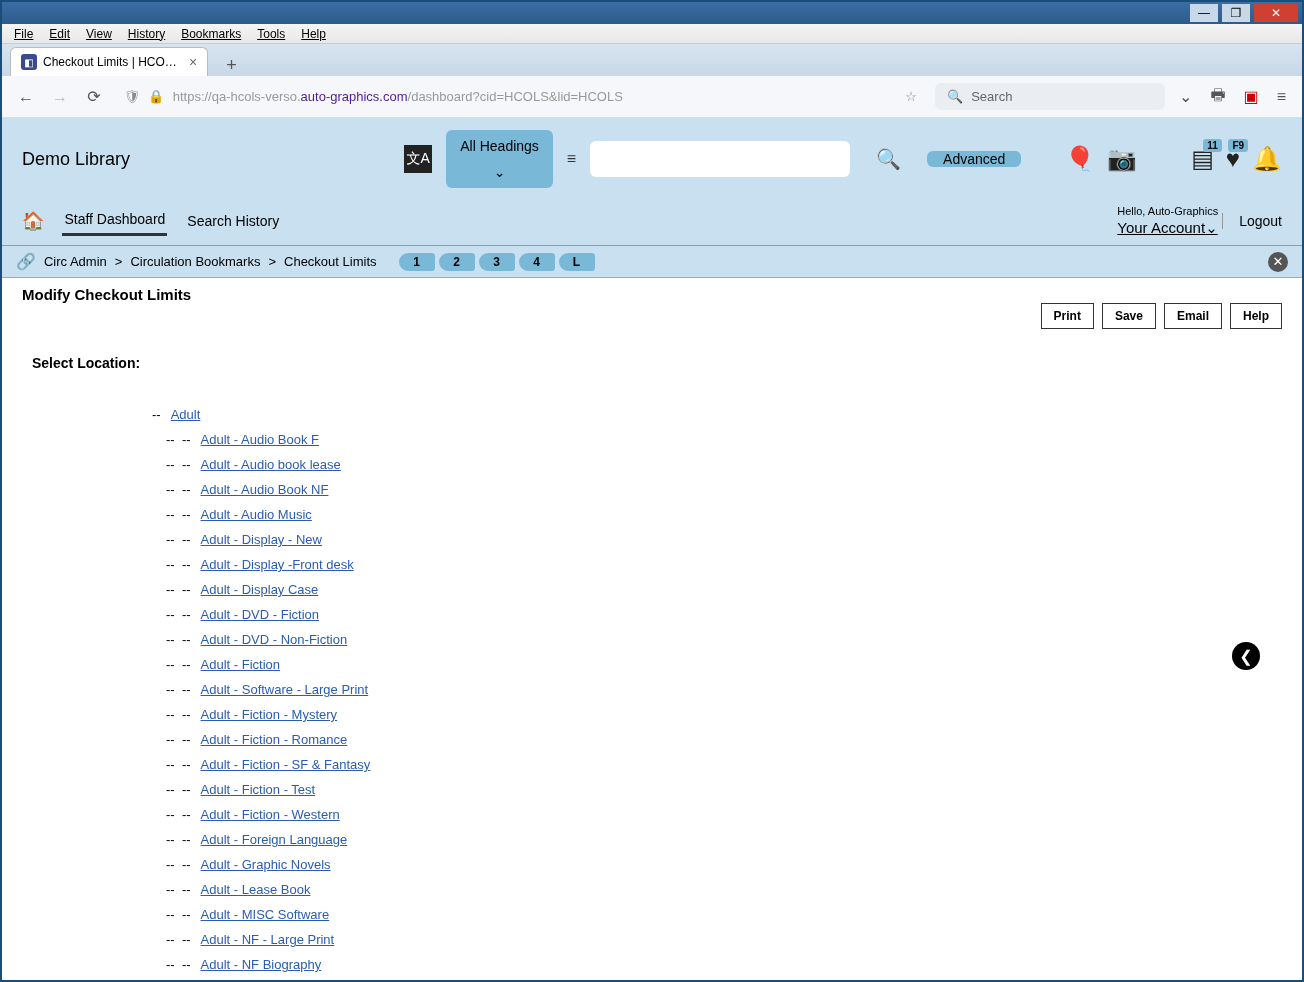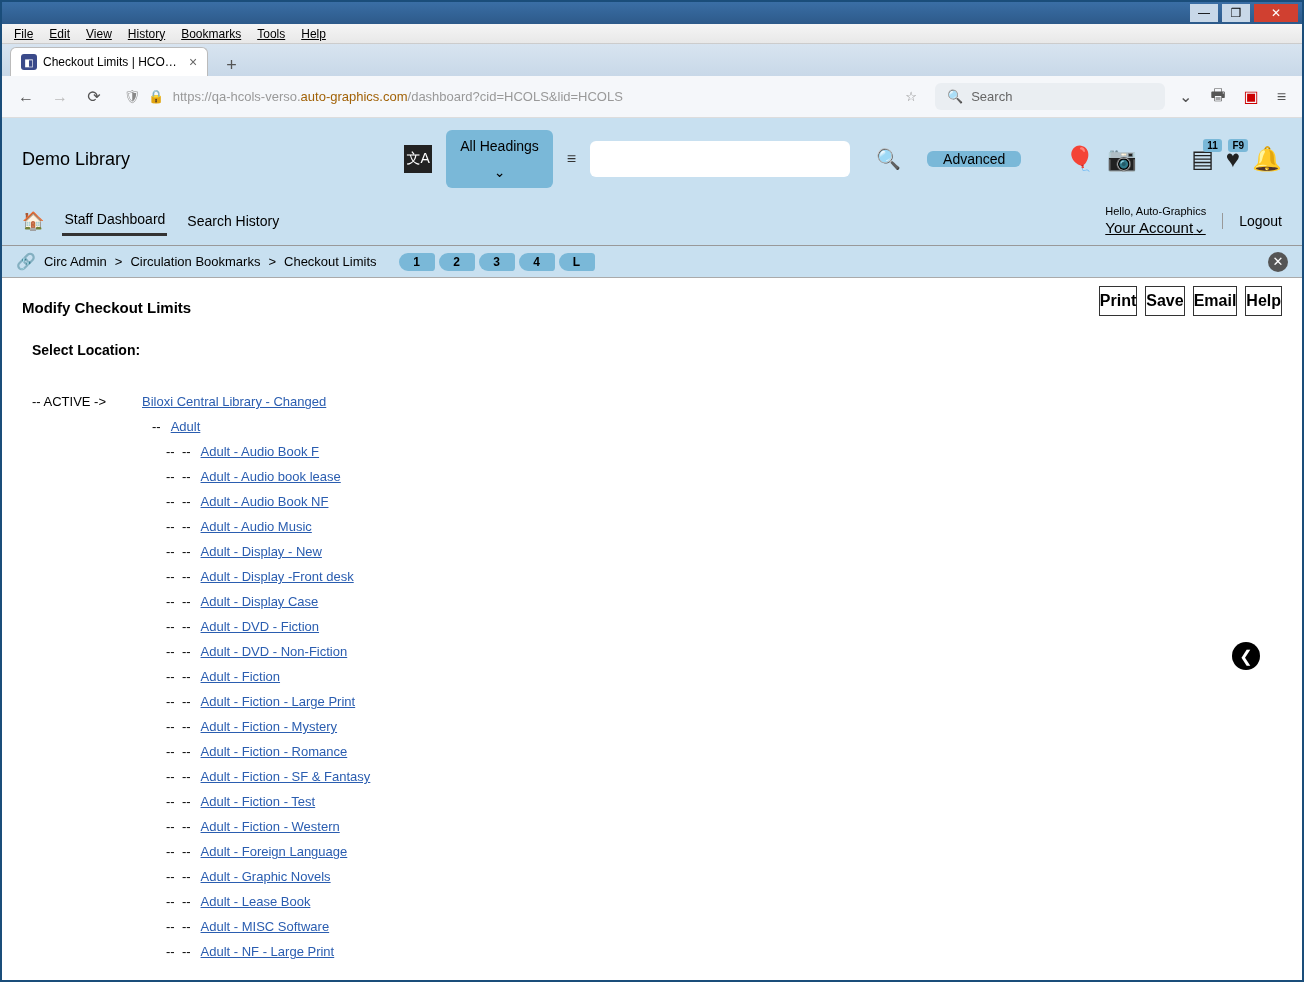--- a/index.html
+++ b/index.html
@@ -45,37 +45,37 @@
 .hdr-icons { display: flex; align-items: center; gap: 12px; margin-left: 30px; }
 .hdr-icon { font-size: 24px; color: #222; cursor: pointer; position: relative; }
 .balloon { color: #4caf50; }
 .badge { position: absolute; top: -6px; right: -8px; background: #7ab8d8; color: #000; font-size: 10px; padding: 1px 4px; border-radius: 3px; font-weight: bold; }
 
 
 .app-nav { background: #c8e0f0; padding: 4px 20px 8px 20px; display: flex; align-items: center; gap: 18px; border-bottom: 1px solid #999; }
 .home-icon { font-size: 18px; }
 .nav-link { font-size: 14px; padding: 6px 2px; cursor: pointer; }
 .nav-link.active { border-bottom: 3px solid #333; }
-.account-area { margin-left: auto; display: flex; align-items: center; gap: 16px; }
+.account-area { margin-left: auto; display: flex; align-items: center; gap: 4px; }
 .account-text { font-size: 11px; line-height: 1.4; }
 .account-name { font-size: 15px; text-decoration: underline; }
 .logout { font-size: 14px; cursor: pointer; border-left: 1px solid #999; padding-left: 16px; }
 
 
 .breadcrumb-bar { background: #c8e0f0; padding: 6px 14px; display: flex; align-items: center; gap: 8px; font-size: 13px; border-bottom: 1px solid #aaa; position: relative; }
 .bc-link-icon { font-size: 16px; }
 .history-pills { display: flex; gap: 4px; margin-left: 14px; }
 .pill { background: #7ab8d8; border-radius: 10px 4px 4px 10px; width: 36px; height: 18px; display: flex; align-items: center; justify-content: center; font-size: 12px; font-weight: bold; }
 .close-bc { position: absolute; right: 14px; background: #555; color: #fff; border-radius: 50%; width: 20px; height: 20px; display: flex; align-items: center; justify-content: center; font-size: 13px; cursor: pointer; }
 
 
-.page-titlebar { display: flex; align-items: flex-end; padding: 8px 20px; }
+.page-titlebar { display: flex; align-items: flex-start; padding: 8px 20px; flex-direction: column; }
 .page-title { font-size: 15px; font-weight: bold; }
 .action-btns { margin-left: auto; display: flex; gap: 8px; }
-.action-btn { border: 1px solid #333; background: #fff; padding: 5px 0; font-size: 16px; font-weight: bold; cursor: pointer; }
+.action-btn { border: 1px solid #333; background: #fff; padding: 5px 12px; font-size: 12px; font-weight: bold; cursor: pointer; }
 
 
 .content { padding: 18px 30px; height: 640px; overflow-y: scroll; position: relative; }
 .select-loc { font-weight: bold; font-size: 14px; margin-bottom: 36px; }
 .tree-row { display: flex; gap: 10px; font-size: 13px; margin-bottom: 10px; }
 .tree-indent1 { margin-left: 120px; }
 .tree-indent2 { margin-left: 134px; }
 .tree-link { color: #2a5db0; text-decoration: underline; cursor: pointer; }
 .active-label { width: 100px; }
 
@@ -115,21 +115,21 @@
   <div class="newtab">+</div>
 </div>
 
 <div class="address-bar">
   <div class="nav-btn">←</div>
   <div class="nav-btn disabled">→</div>
   <div class="nav-btn">⟳</div>
   <div class="url-box">
     <span class="url-icon">🛡</span>
     <span class="url-icon">🔒</span>
-    <span><span style="color:#999">https://qa-hcols-verso.</span><span style="color:#a16207">auto-graphics.com</span><span style="color:#999">/dashboard?cid=HCOLS&amp;lid=HCOLS</span></span>
+    <span><span style="color:#999">https://qa-hcols-verso.</span><span style="color:#4c1d95">auto-graphics.com</span><span style="color:#999">/dashboard?cid=HCOLS&amp;lid=HCOLS</span></span>
     <span style="margin-left:auto" class="url-icon">☆</span>
   </div>
   <div class="search-box">
     <span>🔍</span>
     <span>Search</span>
   </div>
   <span class="toolbar-icon">⌄</span>
   <span class="toolbar-icon">🖶</span>
   <span class="toolbar-icon" style="color:#c00">▣</span>
   <span class="toolbar-icon">≡</span>
@@ -192,24 +192,20 @@
     <button class="action-btn">Print</button>
     <button class="action-btn">Save</button>
     <button class="action-btn">Email</button>
     <button class="action-btn">Help</button>
   </div>
 </div>
 
 <div class="content">
   <div class="select-loc">Select Location:</div>
 
-  <div class="tree-row">
-    <span class="active-label">-- ACTIVE -&gt;</span>
-    <span class="tree-link">Biloxi Central Library - Changed</span>
-  </div>
 
   <div class="tree-row tree-indent1">
     <span>--</span>
     <span class="tree-link">Adult</span>
   </div>
 
   <div id="subloc-container">
       <div class="tree-row tree-indent2">
         <span>--&nbsp;&nbsp;--</span>
         <span class="tree-link">Adult - Audio Book F</span>
@@ -245,21 +241,21 @@
       <div class="tree-row tree-indent2">
         <span>--&nbsp;&nbsp;--</span>
         <span class="tree-link">Adult - DVD - Non-Fiction</span>
       </div>
       <div class="tree-row tree-indent2">
         <span>--&nbsp;&nbsp;--</span>
         <span class="tree-link">Adult - Fiction</span>
       </div>
       <div class="tree-row tree-indent2">
         <span>--&nbsp;&nbsp;--</span>
-        <span class="tree-link">Adult - Fiction - Large Print</span>
+        <span class="tree-link">Adult - Software - Large Print</span>
       </div>
       <div class="tree-row tree-indent2">
         <span>--&nbsp;&nbsp;--</span>
         <span class="tree-link">Adult - Fiction - Mystery</span>
       </div>
       <div class="tree-row tree-indent2">
         <span>--&nbsp;&nbsp;--</span>
         <span class="tree-link">Adult - Fiction - Romance</span>
       </div>
       <div class="tree-row tree-indent2">

